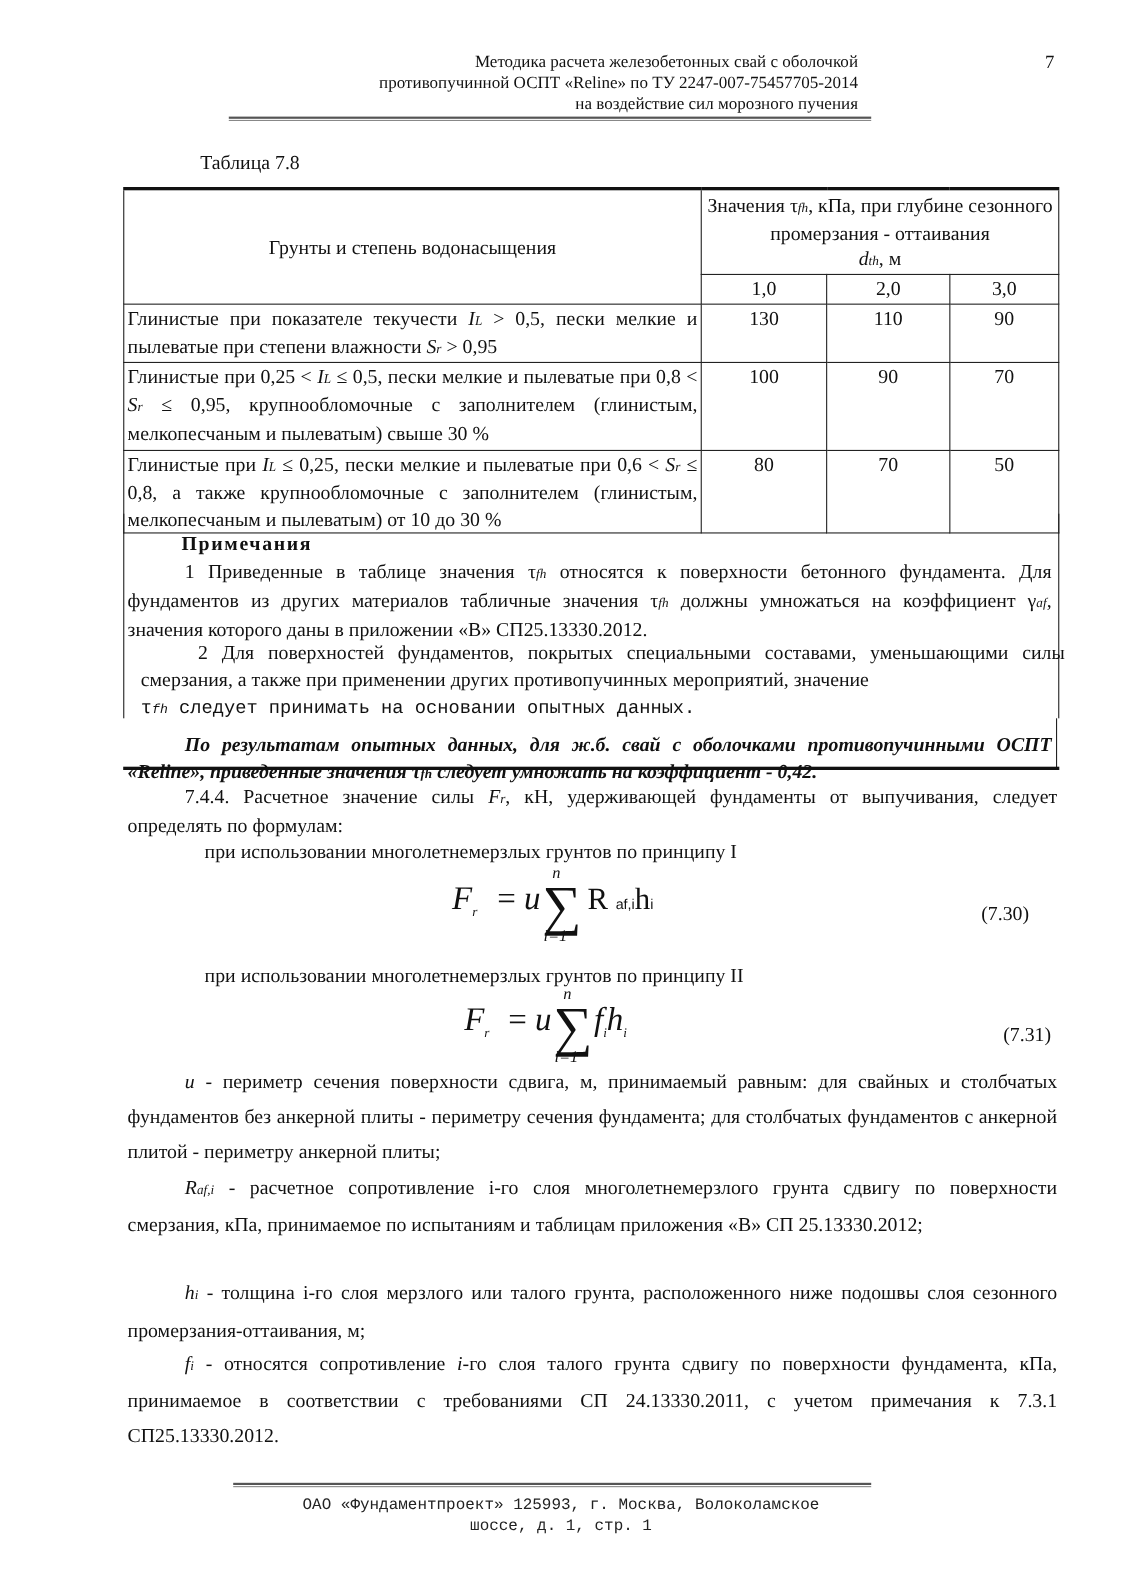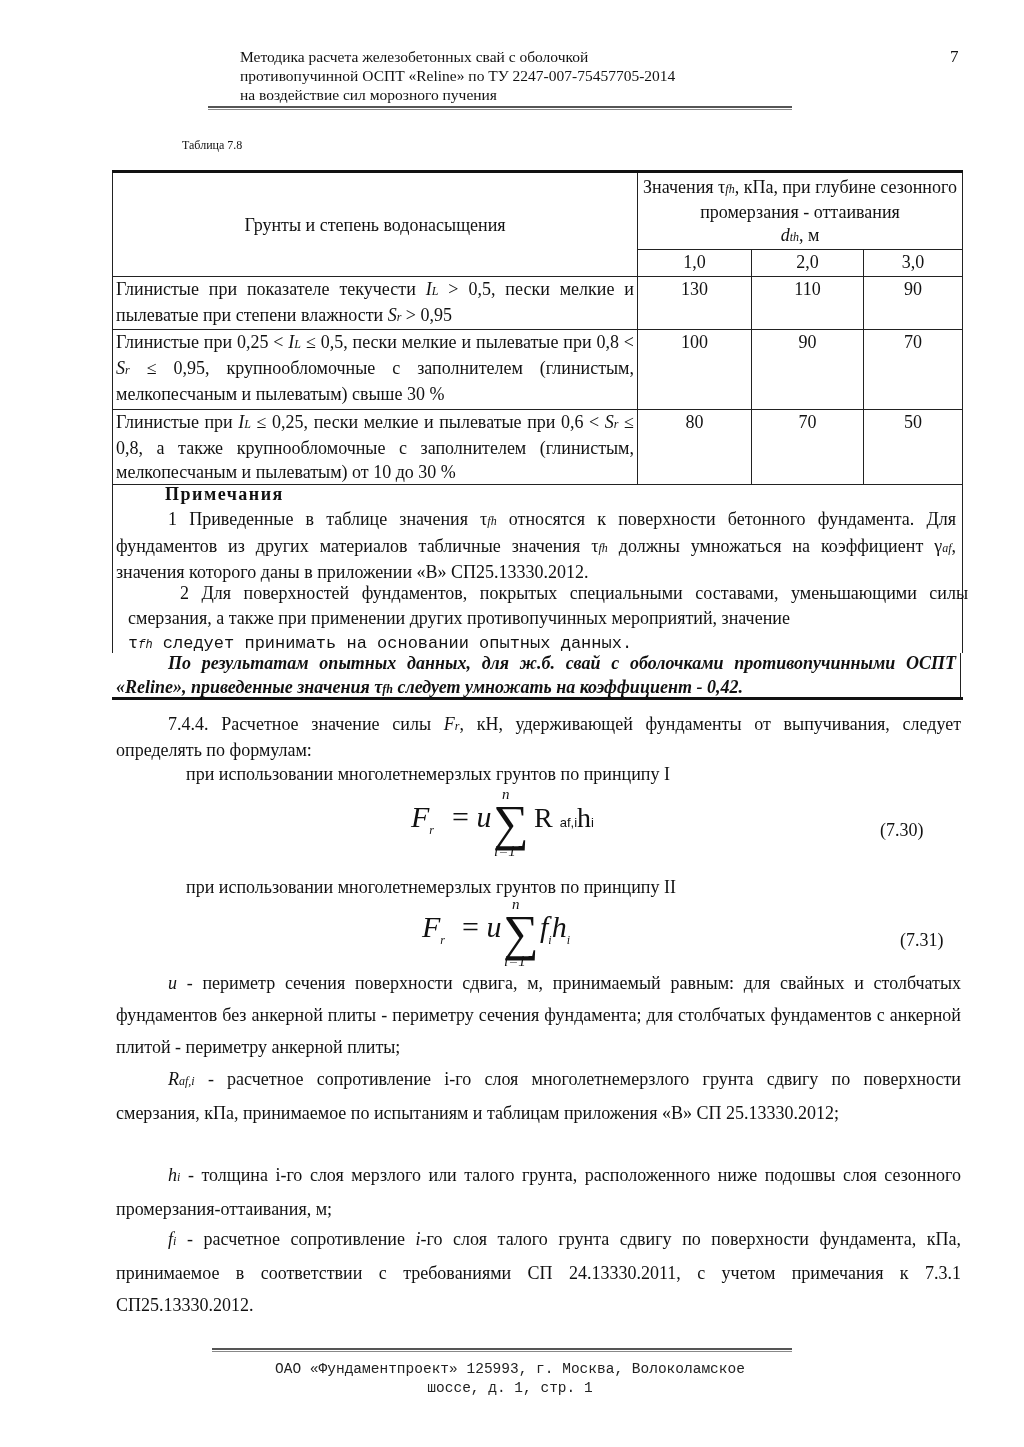--- a/index.html
+++ b/index.html
@@ -1,40 +1,40 @@
 <!DOCTYPE html>
 <html><head>
 <meta charset="utf-8">
 <style>
   html, body { margin: 0; padding: 0; background: #ffffff; }
   body { width: 1024px; height: 1447px; position: relative; overflow: hidden;
          font-family: "Liberation Serif", "DejaVu Serif", serif; color: #111; }
   .abs { position: absolute; }
-  .hdr { left: 240px; width: 540px; top: 47px; text-align: left; font-size: 15.5px; line-height: 19px; }
+  .hdr { left: 240px; width: 540px; top: 47px; text-align: right; font-size: 15.5px; line-height: 19px; }
   .pagenum { left: 950px; top: 47px; font-size: 17px; }
   .hdr-line { left: 208px; width: 584px; top: 106px; height: 0; border-top: 2px solid #555; border-bottom: 1px solid #888; padding-top: 1px; }
-  .tcaption { left: 182px; top: 138px; font-size: 12px; text-align: center; }
+  .tcaption { left: 182px; top: 138px; font-size: 18px; text-align: center; }
   table.t { position: absolute; left: 112px; top: 170px; width: 851px; border-collapse: collapse; font-size: 18px; line-height: 24px; }
   table.t td { border: 1.5px solid #222; vertical-align: top; padding: 0 3px; }
   table.t .top { border-top: 3px solid #111; }
   .c0 { width: 518px; text-align: justify; }
   .cnum { text-align: center; }
   .hdrcell { text-align: center; vertical-align: middle !important; }
   .notes { position: absolute; left: 112px; top: 467px; width: 849px; height: 186px; border-left: 1.5px solid #222; border-right: 1.5px solid #222; }
   .notes-right { position: absolute; left: 960px; top: 653px; height: 45px; border-right: 1.5px solid #222; }
   .notes-bottom { position: absolute; left: 112px; top: 697px; width: 851px; border-top: 3px solid #111; }
   .p { position: absolute; font-size: 18px; line-height: 24px; text-align: justify; }
   .ind { text-indent: 52px; }
   .bold { font-weight: bold; letter-spacing: 1.5px; }
   .sansline { font-family: Liberation Mono, monospace; font-size: 17px; }
-  .bi { font-weight: bold; font-style: italic; text-align: justify; }
+  .bi { font-weight: bold; font-style: italic; text-align: justify; margin-top: 14px; }
   .formula { position: absolute; font-size: 30px; font-style: italic; }
   .sigma { position: absolute; font-size: 50px; font-style: normal; line-height: 1; }
   .lim { position: absolute; font-size: 15px; font-style: italic; }
-  .eqno { position: absolute; font-size: 18px; }
+  .eqno { position: absolute; font-size: 18px; margin-left: 12px; }
   .foot-line { left: 212px; width: 580px; top: 1348px; border-top: 2px solid #555; border-bottom: 1px solid #888; padding-top: 1px; }
   .foot { left: 200px; width: 620px; top: 1360px; text-align: center; font-family: "Liberation Mono", "DejaVu Sans Mono", monospace; font-size: 14.5px; line-height: 19px; color: #222; }
   i.sub { font-size: 12px; }
   sub { font-size: 12px; }
 </style>
 </head>
 <body>
 
 <div class="abs hdr">
   <div>Методика расчета железобетонных свай с оболочкой</div>
@@ -126,20 +126,20 @@
 <div class="p ind" style="left:116px;top:967px;width:845px;line-height:32px;">
   <i>u</i><span> - периметр сечения поверхности сдвига, м, принимаемый равным: для свайных и столбчатых фундаментов без анкерной плиты - периметру сечения фундамента; для столбчатых фундаментов с анкерной плитой - периметру анкерной плиты;</span>
 </div>
 <div class="p ind" style="left:116px;top:1063px;width:845px;line-height:32px;">
   <i>R</i><i class="sub">af,i</i><span> - расчетное сопротивление i-го слоя многолетнемерзлого грунта сдвигу по поверхности смерзания, кПа, принимаемое по испытаниям и таблицам приложения «В» СП 25.13330.2012;</span>
 </div>
 <div class="p ind" style="left:116px;top:1159px;width:845px;line-height:32px;">
   <i>h</i><i class="sub">i</i><span> - толщина i-го слоя мерзлого или талого грунта, расположенного ниже подошвы слоя сезонного промерзания-оттаивания, м;</span>
 </div>
 <div class="p ind" style="left:116px;top:1223px;width:845px;line-height:32px;">
-  <i>f</i><i class="sub">i</i><span> - расчетное сопротивление </span><i>i</i><span>-го слоя талого грунта сдвигу по поверхности фундамента, кПа, принимаемое в соответствии с требованиями СП 24.13330.2011, с учетом примечания к 7.3.1 СП25.13330.2012.</span>
+  <i>f</i><i class="sub">i</i><span> - относятся сопротивление </span><i>i</i><span>-го слоя талого грунта сдвигу по поверхности фундамента, кПа, принимаемое в соответствии с требованиями СП 24.13330.2011, с учетом примечания к 7.3.1 СП25.13330.2012.</span>
 </div>
 
 <div class="abs foot-line"></div>
 <div class="abs foot">
   <div>ОАО «Фундаментпроект» 125993, г. Москва, Волоколамское</div>
   <div>шоссе, д. 1, стр. 1</div>
 </div>
 
 </body></html>

